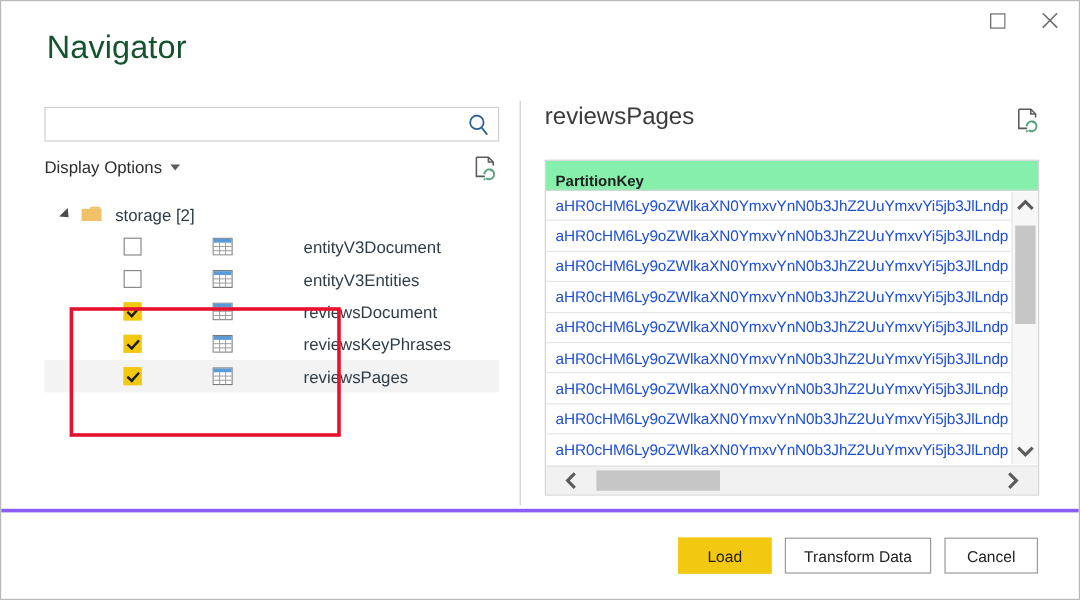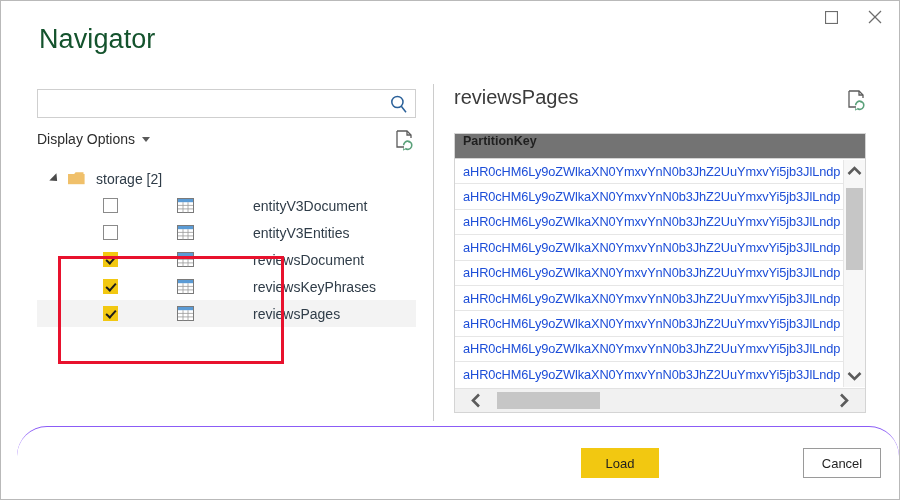--- a/index.html
+++ b/index.html
@@ -236,24 +236,24 @@
     top: 44px;
     width: 412px;
     height: 280px;
     border: 1px solid #d4d4d4;
     box-sizing: border-box;
     background: #ffffff;
     overflow: hidden;
   }
   .grid-header {
     height: 25px;
-    background: #737373;
+    background: #86efac;
     border-bottom: 1px solid #d4d4d4;
     display: flex;
-    align-items: flex-start;
+    align-items: flex-end;
     box-sizing: border-box;
   }
   .grid-header .col {
     font-size: 12.5px;
     font-weight: bold;
     color: #1f1f1f;
     padding-left: 8px;
     white-space: nowrap;
   }
   .grid-body {
@@ -337,25 +337,24 @@
     top: 3px;
     width: 103px;
     height: 17px;
     background: #c6c6c6;
     cursor: pointer;
   }
 
   
   .footer {
     position: absolute;
-    left: 16px; right: 0;
+    left: 0; right: 0;
     bottom: 0;
     height: 72px;
-    border-top: 1px solid #8b5cf6;
-    border-radius: 30px;
+    border-top: 3px solid #8b5cf6;
   }
   .btn {
     position: absolute;
     top: 21px;
     height: 30px;
     font-family: "Liberation Sans", sans-serif;
     font-size: 13px;
     color: #1f1f1f;
     background: #ffffff;
     border: 1px solid #9a9a9a;
@@ -615,18 +614,19 @@
             <path d="M2 1.5 L8 7.5 L2 13.5" fill="none" stroke="#5b5b5b" stroke-width="2.6"></path>
           </svg>
         </div>
       </div>
 
     </div>
   </div>
 
   <div class="footer">
     <div class="btn load">Load</div>
+    <div class="btn transform">Transform Data</div>
     <div class="btn cancel">Cancel</div>
   </div>
 
   <div class="annotation"></div>
 
 </div>
 
 </body></html>

